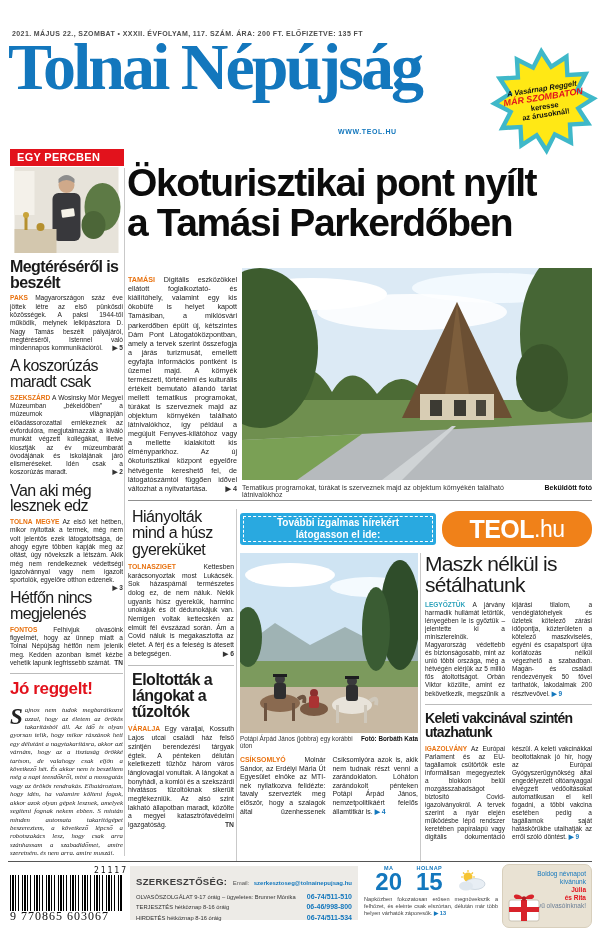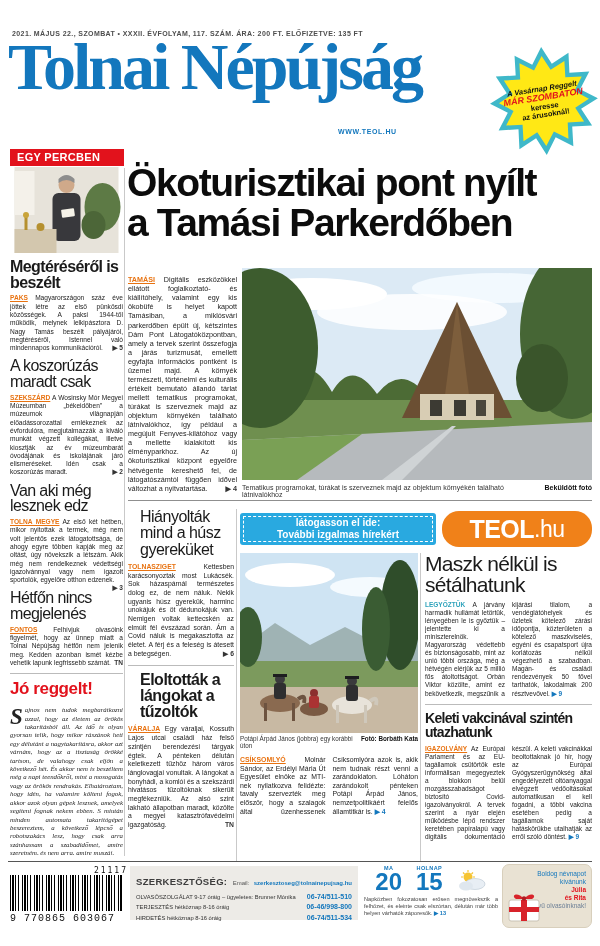--- a/index.html
+++ b/index.html
@@ -25,21 +25,21 @@
   
   .vdiv{position:absolute;width:1px;background:#c9c9c9;}
   .hr-main{position:absolute;left:128px;top:500px;width:464px;height:0;border-top:1px solid #8f8f8f;}
   .footer-rule{position:absolute;left:8px;top:861px;width:584px;border-top:1.5px solid #555;}
   
   .sidebar{position:absolute;left:10px;top:167px;width:113px;height:688px;overflow:hidden;}
   .sb-photo{width:100%;height:86px;display:block;margin-bottom:4px;}
   .sb-head{font-size:16px;font-weight:bold;line-height:.98;letter-spacing:-.6px;margin:6px 0 4px;}
   .sb-head.reg{font-weight:normal;}
   .sb-body{font-size:6.6px;line-height:1.26;text-align:justify;color:#222;margin:0 0 3px;}
-  .tag{font-weight:bold;color:#e87210;text-decoration:underline;}
+  .tag{font-weight:bold;color:#e87210;}
   .tag-teal{font-weight:bold;color:#2fa3bc;}
   .ref{color:#1377bd;font-weight:bold;white-space:nowrap;}
   .sig{font-weight:bold;color:#333;float:right;}
   .sb-hr{border:0;border-top:1px solid #bbb;margin:6px 0 2px;}
   .gm-title{color:#e2121c;font-size:17px;font-weight:bold;margin:5px 0 4px;letter-spacing:-.4px;}
   .gm-body{font-family:"Liberation Serif",serif;font-style:italic;font-size:6.8px;line-height:1.24;text-align:justify;color:#222;}
   .dropcap{float:left;font-size:23px;line-height:.82;padding:2px 2px 0 0;font-style:italic;font-weight:bold;}
   
   .lead-body{position:absolute;left:128px;top:268px;width:109px;height:236px;font-size:7.2px;line-height:1.26;
         text-align:justify;overflow:hidden;color:#222;}
@@ -50,39 +50,39 @@
   
   .banner{position:absolute;left:240px;top:511px;width:352px;height:36px;display:flex;align-items:stretch;cursor:pointer;}
   .banner-blue{flex:1;background:#29a9e0;border-radius:3px;margin:2px 0;position:relative;display:flex;
         flex-direction:column;justify-content:center;text-align:center;color:#fff;font-weight:bold;font-size:10px;line-height:1.18;}
   .banner-blue::after{content:"";position:absolute;inset:3px;border:1px dashed #fff;}
   .banner-orange{width:150px;background:#f08119;border-radius:17px;margin-left:6px;display:flex;align-items:center;
         justify-content:center;color:#fff;font-size:25px;font-weight:bold;letter-spacing:-.5px;}
   .brand-suffix{font-weight:normal;font-size:23px;}
   
   .col1{position:absolute;left:128px;top:509px;width:106px;height:356px;overflow:hidden;}
-  .col-head{font-size:16px;font-weight:normal;line-height:1.02;letter-spacing:-.5px;margin:0 12px 5px;}
+  .col-head{font-size:16px;font-weight:normal;line-height:1.02;letter-spacing:-.5px;margin:0 4px 5px;}
   .col-head.bold{font-weight:bold;}
   .col-body{font-size:6.8px;line-height:1.28;text-align:justify;color:#222;margin:0 0 4px;}
   .col-hr{border:0;border-top:1px solid #bbb;margin:6px 0;}
   .potapi{position:absolute;left:240px;top:553px;width:178px;height:313px;overflow:hidden;}
   .potapi-head{font-size:19px;font-weight:bold;line-height:1;letter-spacing:-.6px;margin:0 0 5px;}
   .potapi-photo{width:178px;height:180px;display:block;}
   .potapi-caption{font-size:6.3px;margin:2px 0 4px;display:flex;justify-content:space-between;gap:4px;color:#333;}
   .potapi-body{font-size:6.9px;line-height:1.25;text-align:justify;column-count:2;column-gap:7px;color:#222;}
   .col3{position:absolute;left:425px;top:553px;width:167px;height:313px;overflow:hidden;}
   .col3-head{font-size:21px;font-weight:normal;letter-spacing:-.7px;line-height:1;margin:0 0 6px;}
   .col3-head.bold{font-weight:bold;font-size:14px;}
   .col3-body{font-size:6.5px;line-height:1.24;text-align:justify;column-count:2;column-gap:7px;color:#222;margin:0 0 5px;}
   
   .barcode-block{position:absolute;left:10px;top:866px;width:120px;height:58px;}
   .issue-code{position:absolute;right:2px;top:0;font-family:"DejaVu Sans Mono",monospace;font-size:8px;letter-spacing:2px;color:#111;}
   .bars{position:absolute;left:0;top:9px;width:112px;height:36px;
         background:repeating-linear-gradient(90deg,#000 0 1px,#fff 1px 2px,#000 2px 4px,#fff 4px 5px,#000 5px 6px,#fff 6px 8px,#000 8px 9px,#fff 9px 12px);}
-  .barcode-number{position:absolute;left:0;bottom:0;font-family:Liberation Mono, monospace;font-size:10px;letter-spacing:1px;color:#111;}
+  .barcode-number{position:absolute;left:0;bottom:0;font-family:Liberation Serif, serif;font-size:12px;letter-spacing:1px;color:#111;}
   .editorial{position:absolute;left:130px;top:866px;width:228px;height:54px;background:#edebe7;padding:5px 6px;box-sizing:border-box;}
   .ed-title-row{display:flex;justify-content:space-between;align-items:baseline;gap:4px;}
   .ed-title{font-size:9.5px;font-weight:bold;color:#3c3c3c;letter-spacing:.3px;}
   .ed-email-label{font-size:6px;color:#555;}
   .ed-email{font-size:6px;color:#1377bd;font-weight:bold;cursor:pointer;}
   .ed-row{display:flex;justify-content:space-between;align-items:baseline;font-size:5.8px;color:#333;margin-top:3.5px;gap:4px;}
   .ed-phone{color:#1377bd;font-weight:bold;font-size:7px;white-space:nowrap;}
   .weather{position:absolute;left:364px;top:865px;width:134px;}
   .w-top{display:flex;align-items:flex-start;justify-content:center;gap:14px;}
   .w-col{text-align:center;}
@@ -213,22 +213,22 @@
       <path d="M140,212 L210,158 L214,158 L160,212 Z" fill="#cfd3d5"></path>
     </svg>
   </div>
   <div class="lead-caption">
     <span>Tematikus programokat, túrákat is szerveznek majd az objektum környékén található látnivalókhoz</span>
     <span class="credit">Beküldött fotó</span>
   </div>
 
   <div class="banner">
     <div class="banner-blue">
+      <span>További izgalmas hírekért</span>
       <span>látogasson el ide:</span>
-      <span>További izgalmas hírekért</span>
     </div>
     <div class="banner-orange">
       <span>TEOL</span>
         <span class="brand-suffix">.hu</span>
     </div>
   </div>
 
   <div class="col1">
     <div class="col-head">Hiányolták mind a húsz gyereküket</div>
     <p class="col-body">

